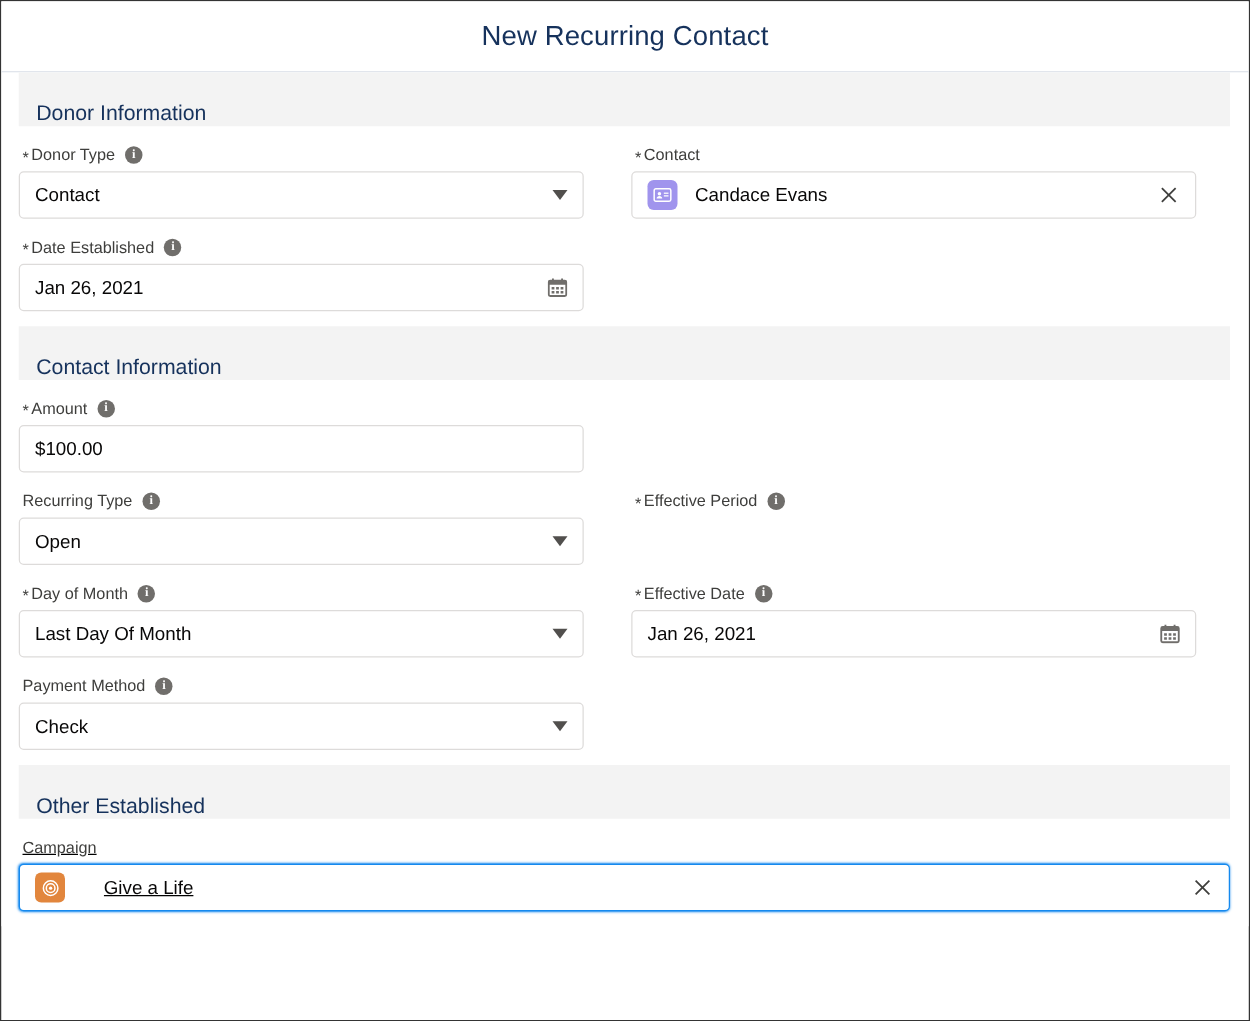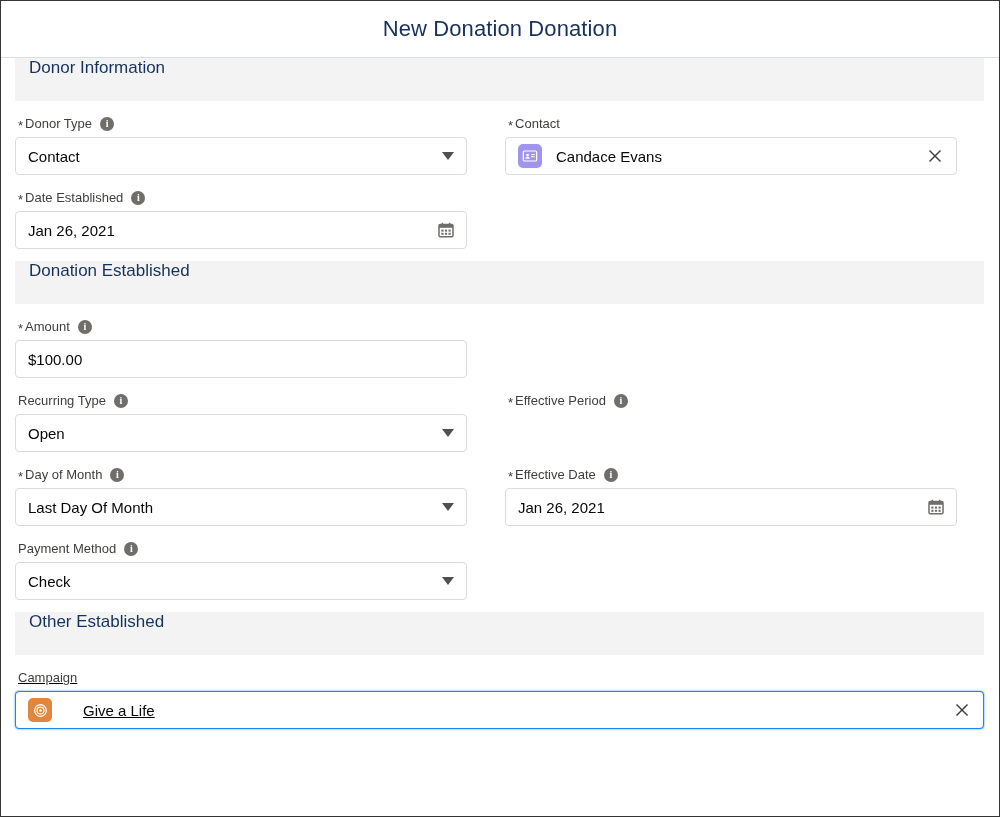--- a/index.html
+++ b/index.html
@@ -42,21 +42,21 @@
     padding: 0 0 0 0;
     background: #ffffff;
   }
 
   
   .section-band {
     margin: 0 15px 0 14px;
     background: #f3f3f3;
     height: 43px;
     display: flex;
-    align-items: flex-start;
+    align-items: flex-end;
     padding-left: 14px;
     box-sizing: border-box;
   }
   .section-band-title {
     font-size: 17px;
     color: #16325c;
     font-weight: 400;
   }
 
   
@@ -191,21 +191,21 @@
   .entity-icon.campaign { background: #e2863d; }
   .entity-icon svg { display: block; }
   .spacer-12 { height: 12px; }
 </style>
 </head>
 <body>
 
 <div class="page">
 
   <div class="modal-header">
-    <div class="modal-title">New Donation Donation</div>
+    <div class="modal-title">New Recurring Contact</div>
   </div>
 
   <div class="modal-body" id="body-root">
       <div class="section-band">
         <div class="section-band-title">Donor Information</div>
       </div>
       <div class="field-grid">
         <div class="field-row">
           <div class="field-col">
             <div class="field-block">
@@ -272,21 +272,21 @@
                   </svg>
                 </span>
               </div>
             </div>
           </div>
           <div class="field-col empty"></div>
         </div>
         <div class="spacer-12"></div>
       </div>
       <div class="section-band">
-        <div class="section-band-title">Donation Established</div>
+        <div class="section-band-title">Contact Information</div>
       </div>
       <div class="field-grid">
         <div class="field-row">
           <div class="field-col">
             <div class="field-block">
               <div class="field-label">
                 <abbr class="req-star">*</abbr>
                 <span class="label-text">Amount</span>
                 <span class="info-icon">i</span>
               </div>

